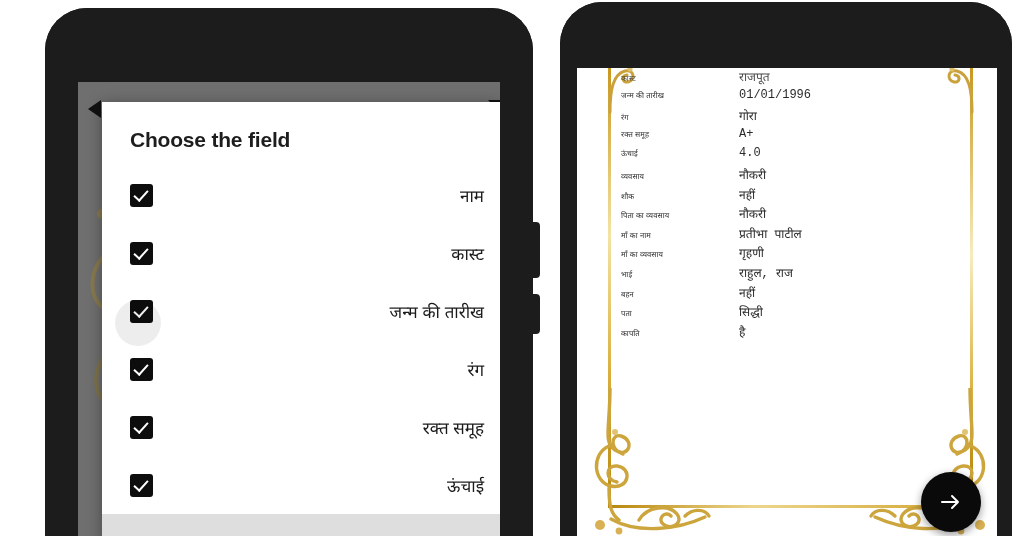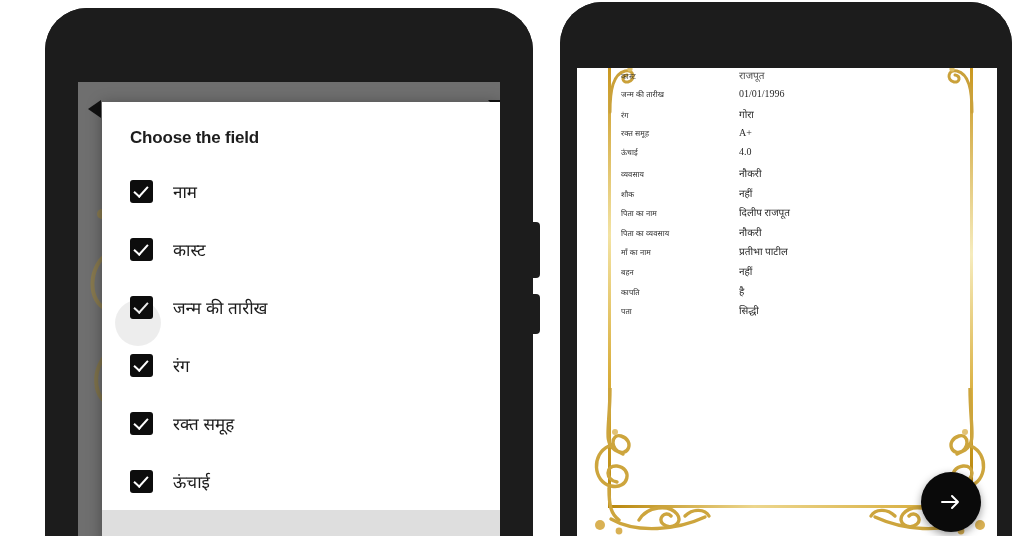--- a/index.html
+++ b/index.html
@@ -68,27 +68,27 @@
   .corner-tri {
     position: absolute; right: 0; top: 18px; width: 0; height: 0;
     border-top: 12px solid #111; border-left: 12px solid transparent;
   }
 
   .dialog {
     position: absolute; left: 24px; top: 20px; width: 398px; height: 442px;
     background: #ffffff; box-shadow: 0 2px 14px rgba(0,0,0,.35);
   }
   .dialog-title {
-    font-size: 17px; font-weight: 700; color: #1d1d1d;
+    font-size: 21px; font-weight: 700; color: #1d1d1d;
     padding: 26px 0 0 28px; letter-spacing: -.2px;
   }
   .opt-list { padding-top: 14px; }
   .opt-row {
     display: flex; align-items: center; gap: 20px;
-    padding: 0 16px 0 28px; height: 58px;
+    padding: 0 16px 0 28px; height: 58px; justify-content: space-between;
   }
   .opt-row.pressed { background: #dedede; }
   .cb {
     position: relative; width: 23px; height: 23px; flex: none;
     border-radius: 3px; background: #0d0d0d;
   }
   .cb::after {
     content: ""; position: absolute; left: 7px; top: 3px;
     width: 6px; height: 12px; border: solid #fff;
     border-width: 0 2.6px 2.6px 0; transform: rotate(42deg);
@@ -126,22 +126,22 @@
   .rows { position: absolute; left: 44px; right: 34px; top: 0px; }
   .row {
     display: flex; align-items: baseline; height: 19.6px;
   }
   .row .k {
     width: 118px; flex: none;
     font-size: 7.6px; color: #2a2a2a; letter-spacing: .1px;
     font-family: "Liberation Sans", "DejaVu Sans", sans-serif;
   }
   .row .v {
-    font-size: 10px; color: #2a2a2a;
-    font-family: Liberation Serif, serif;
+    font-size: 12px; color: #2a2a2a;
+    font-family: Liberation Mono, monospace;
   }
   .row.first { opacity: .85; }
 
   .fab {
     position: absolute; right: 16px; bottom: 10px;
     width: 60px; height: 60px; border-radius: 50%;
     background: #0a0a0a; display: flex; align-items: center; justify-content: center;
     box-shadow: 0 3px 8px rgba(0,0,0,.4); z-index: 5;
   }
   .fab svg { display: block; }
@@ -306,42 +306,46 @@
           </div>
           <div class="row">
             <div class="k">व्यवसाय</div>
             <div class="v">नौकरी</div>
           </div>
           <div class="row">
             <div class="k">शौक</div>
             <div class="v">नहीं</div>
           </div>
           <div class="row">
-            <div class="k">पिता का नाम</div>
-            <div class="v">दिलीप राजपूत</div>
-          </div>
-          <div class="row">
             <div class="k">पिता का व्यवसाय</div>
             <div class="v">नौकरी</div>
           </div>
           <div class="row">
             <div class="k">माँ का नाम</div>
             <div class="v">प्रतीभा पाटील</div>
           </div>
           <div class="row">
+            <div class="k">माँ का व्यवसाय</div>
+            <div class="v">गृहणी</div>
+          </div>
+          <div class="row">
+            <div class="k">भाई</div>
+            <div class="v">राहुल, राज</div>
+          </div>
+          <div class="row">
             <div class="k">बहन</div>
             <div class="v">नहीं</div>
           </div>
           <div class="row">
+            <div class="k">पता</div>
+            <div class="v">सिद्धी</div>
+          </div>
+          <div class="row">
             <div class="k">कापति</div>
             <div class="v">है</div>
-          </div>
-          <div class="row">
-            <div class="k">पता</div>
-            <div class="v">सिद्धी</div>
           </div>
         </div>
 
         <div class="fab">
           <svg width="26" height="26" viewBox="0 0 26 26">
             <path d="M4 13 H20 M14 7 L20 13 L14 19" stroke="#ffffff" stroke-width="2" fill="none" stroke-linecap="round" stroke-linejoin="round"></path>
           </svg>
         </div>
 
       </div>

